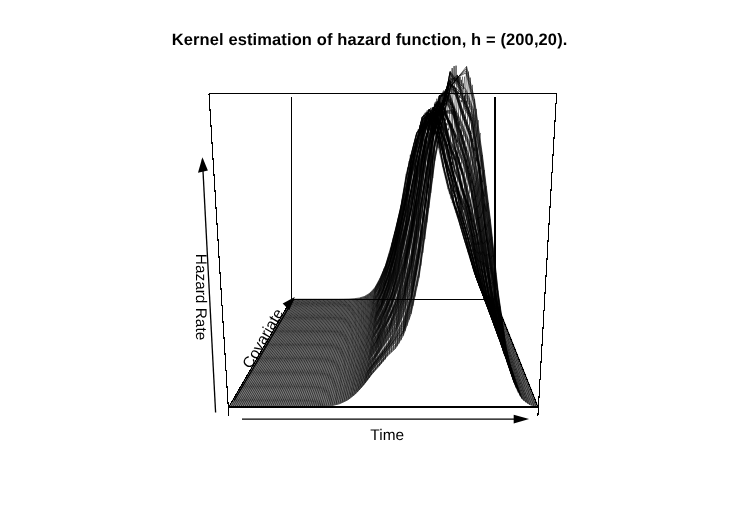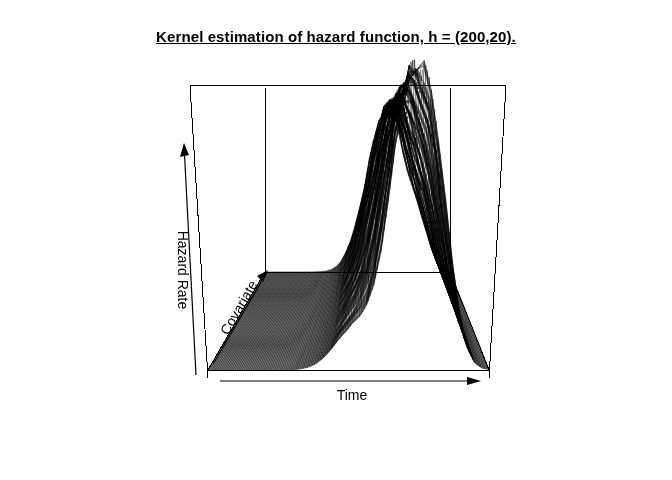--- a/index.html
+++ b/index.html
@@ -26,21 +26,20 @@
     left: 0;
     top: 28px;
     width: 672px;
     text-align: center;
     font-family: "Liberation Sans", sans-serif;
     font-size: 15px;
     font-weight: bold;
     color: #000000;
     letter-spacing: 0.1px;
     white-space: nowrap;
-    text-decoration: underline;
   }
   svg#persp {
     position: absolute;
     left: 0;
     top: 0;
     width: 672px;
     height: 480px;
     display: block;
   }
   .axis-text {

